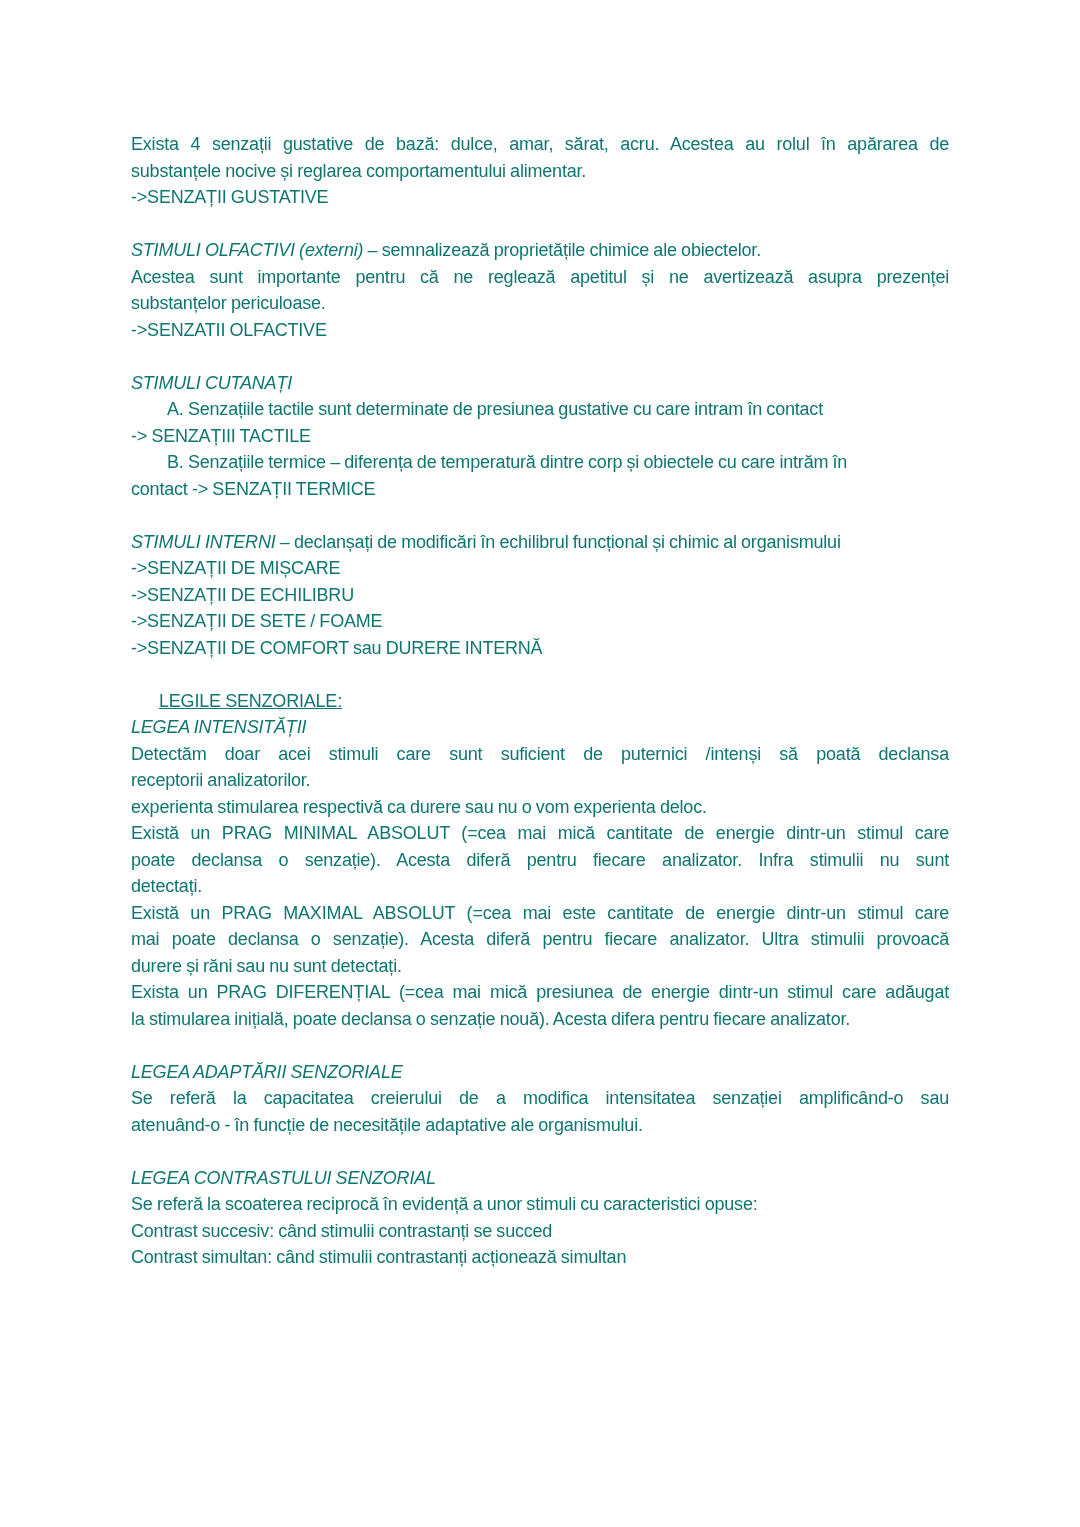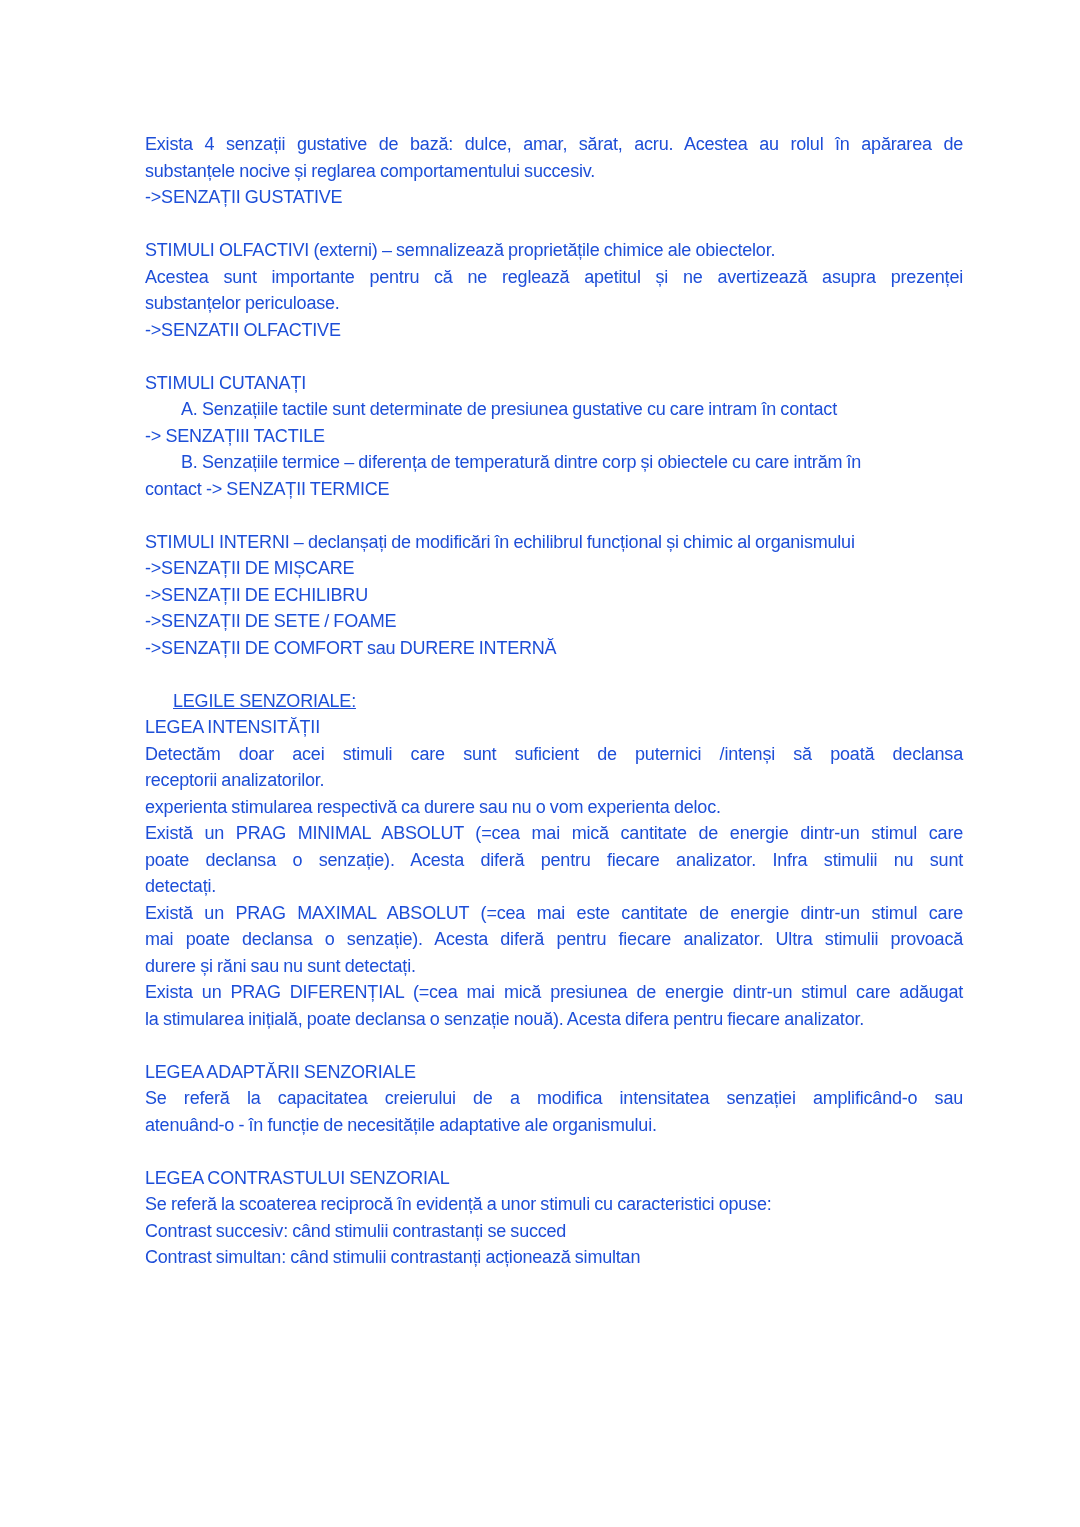--- a/index.html
+++ b/index.html
@@ -1,42 +1,42 @@
 <!DOCTYPE html>
 <html><head>
   <meta charset="utf-8">
   <style>
     html, body { margin: 0; padding: 0; background: #ffffff; }
     body { width: 1080px; height: 1527px; position: relative; overflow: hidden; }
     .page {
       position: absolute;
-      left: 145px;
+      left: 131px;
       top: 131px;
       width: 818px;
       font-family: "Liberation Sans", sans-serif;
       font-size: 18px;
       line-height: 26.5px;
-      color: #1d4ed8;
+      color: #0f766e;
       letter-spacing: -0.2px;
       word-spacing: -0.5px;
     }
     .line { display: block; white-space: nowrap; }
     .just-full { text-align: justify; text-align-last: justify; white-space: normal; display:block; }
-    .it { }
+    .it { font-style: italic; }
     .ul { text-decoration: underline; margin-left: 28px; }
     .gap { display: block; height: 26.5px; }
     .indent { padding-left: 36px; }
   </style>
 </head>
 <body>
 
 <div class="page">
 
   <span class="just-full">Exista 4 senzații gustative de bază: dulce, amar, sărat, acru. Acestea au rolul în apărarea de</span>
-  <span class="line">substanțele nocive și reglarea comportamentului succesiv.</span>
+  <span class="line">substanțele nocive și reglarea comportamentului alimentar.</span>
   <span class="line">-&gt;SENZAȚII GUSTATIVE</span>
   <span class="gap"></span>
 
   <span class="line"><span class="it">STIMULI OLFACTIVI (externi)</span><span> – semnalizează proprietățile chimice ale obiectelor.</span></span>
   <span class="just-full">Acestea sunt importante pentru că ne reglează apetitul și ne avertizează asupra prezenței</span>
   <span class="line">substanțelor periculoase.</span>
   <span class="line">-&gt;SENZATII OLFACTIVE</span>
   <span class="gap"></span>
 
   <span class="line it">STIMULI CUTANAȚI</span>

